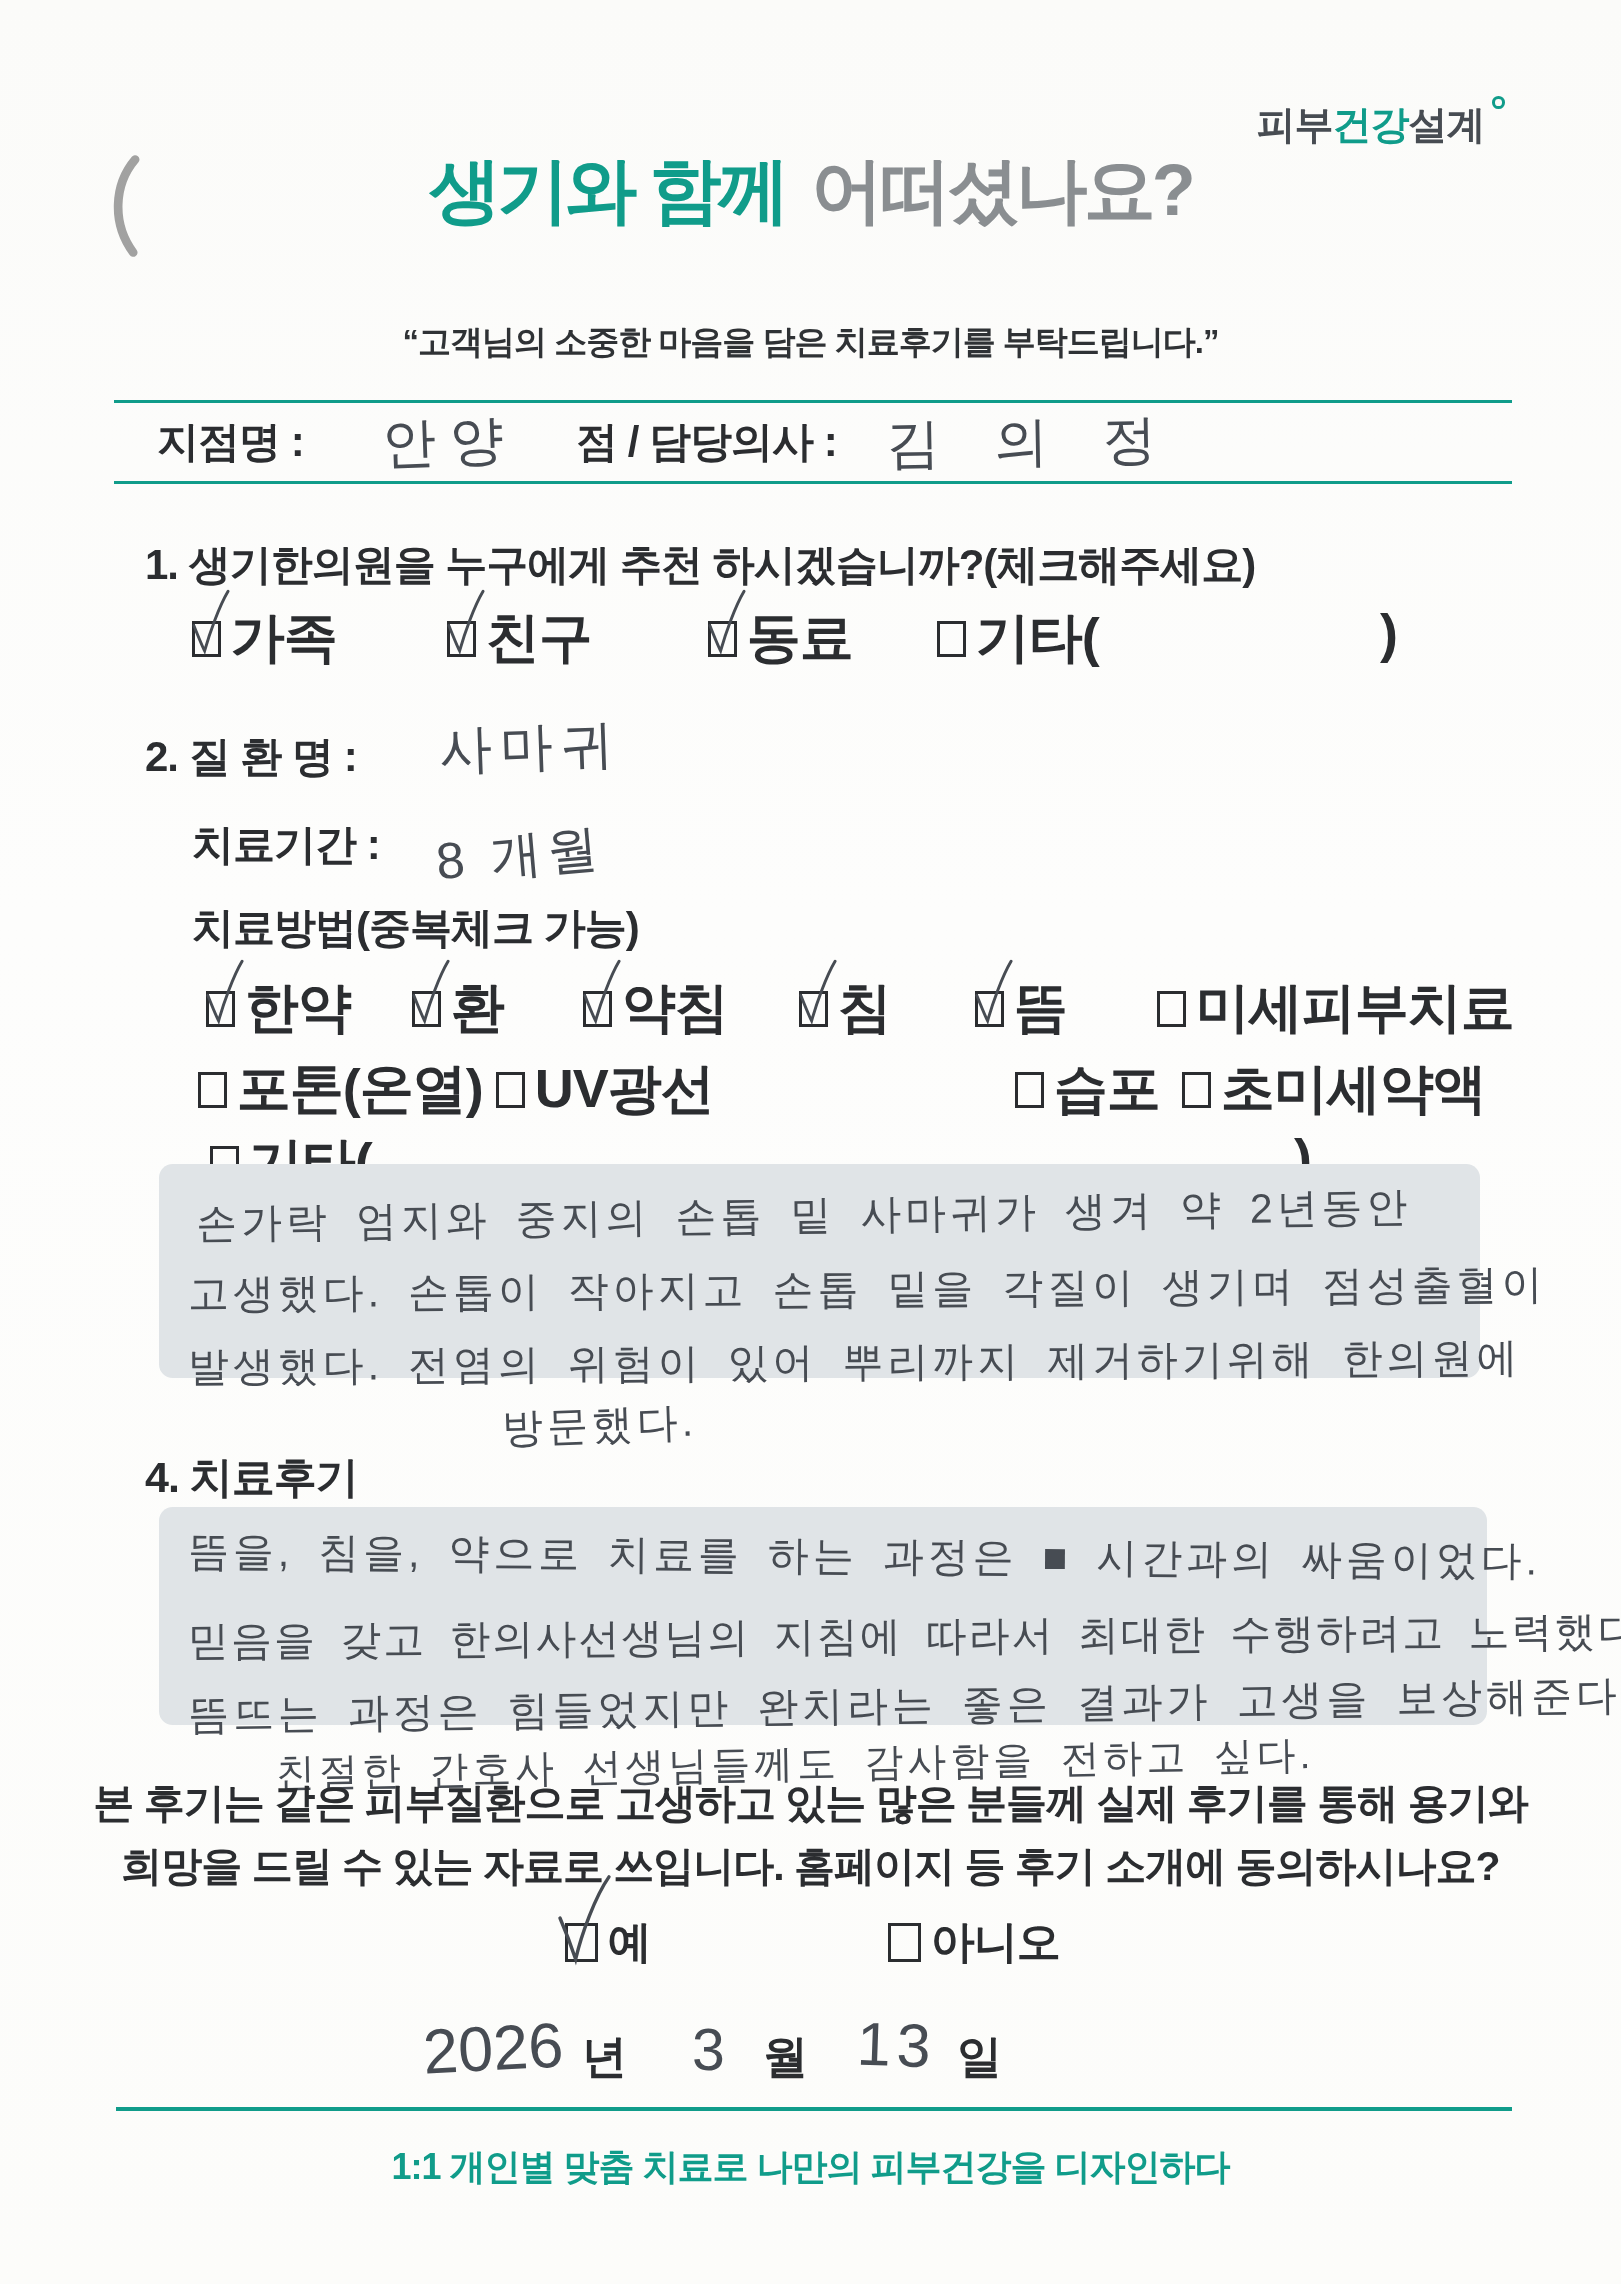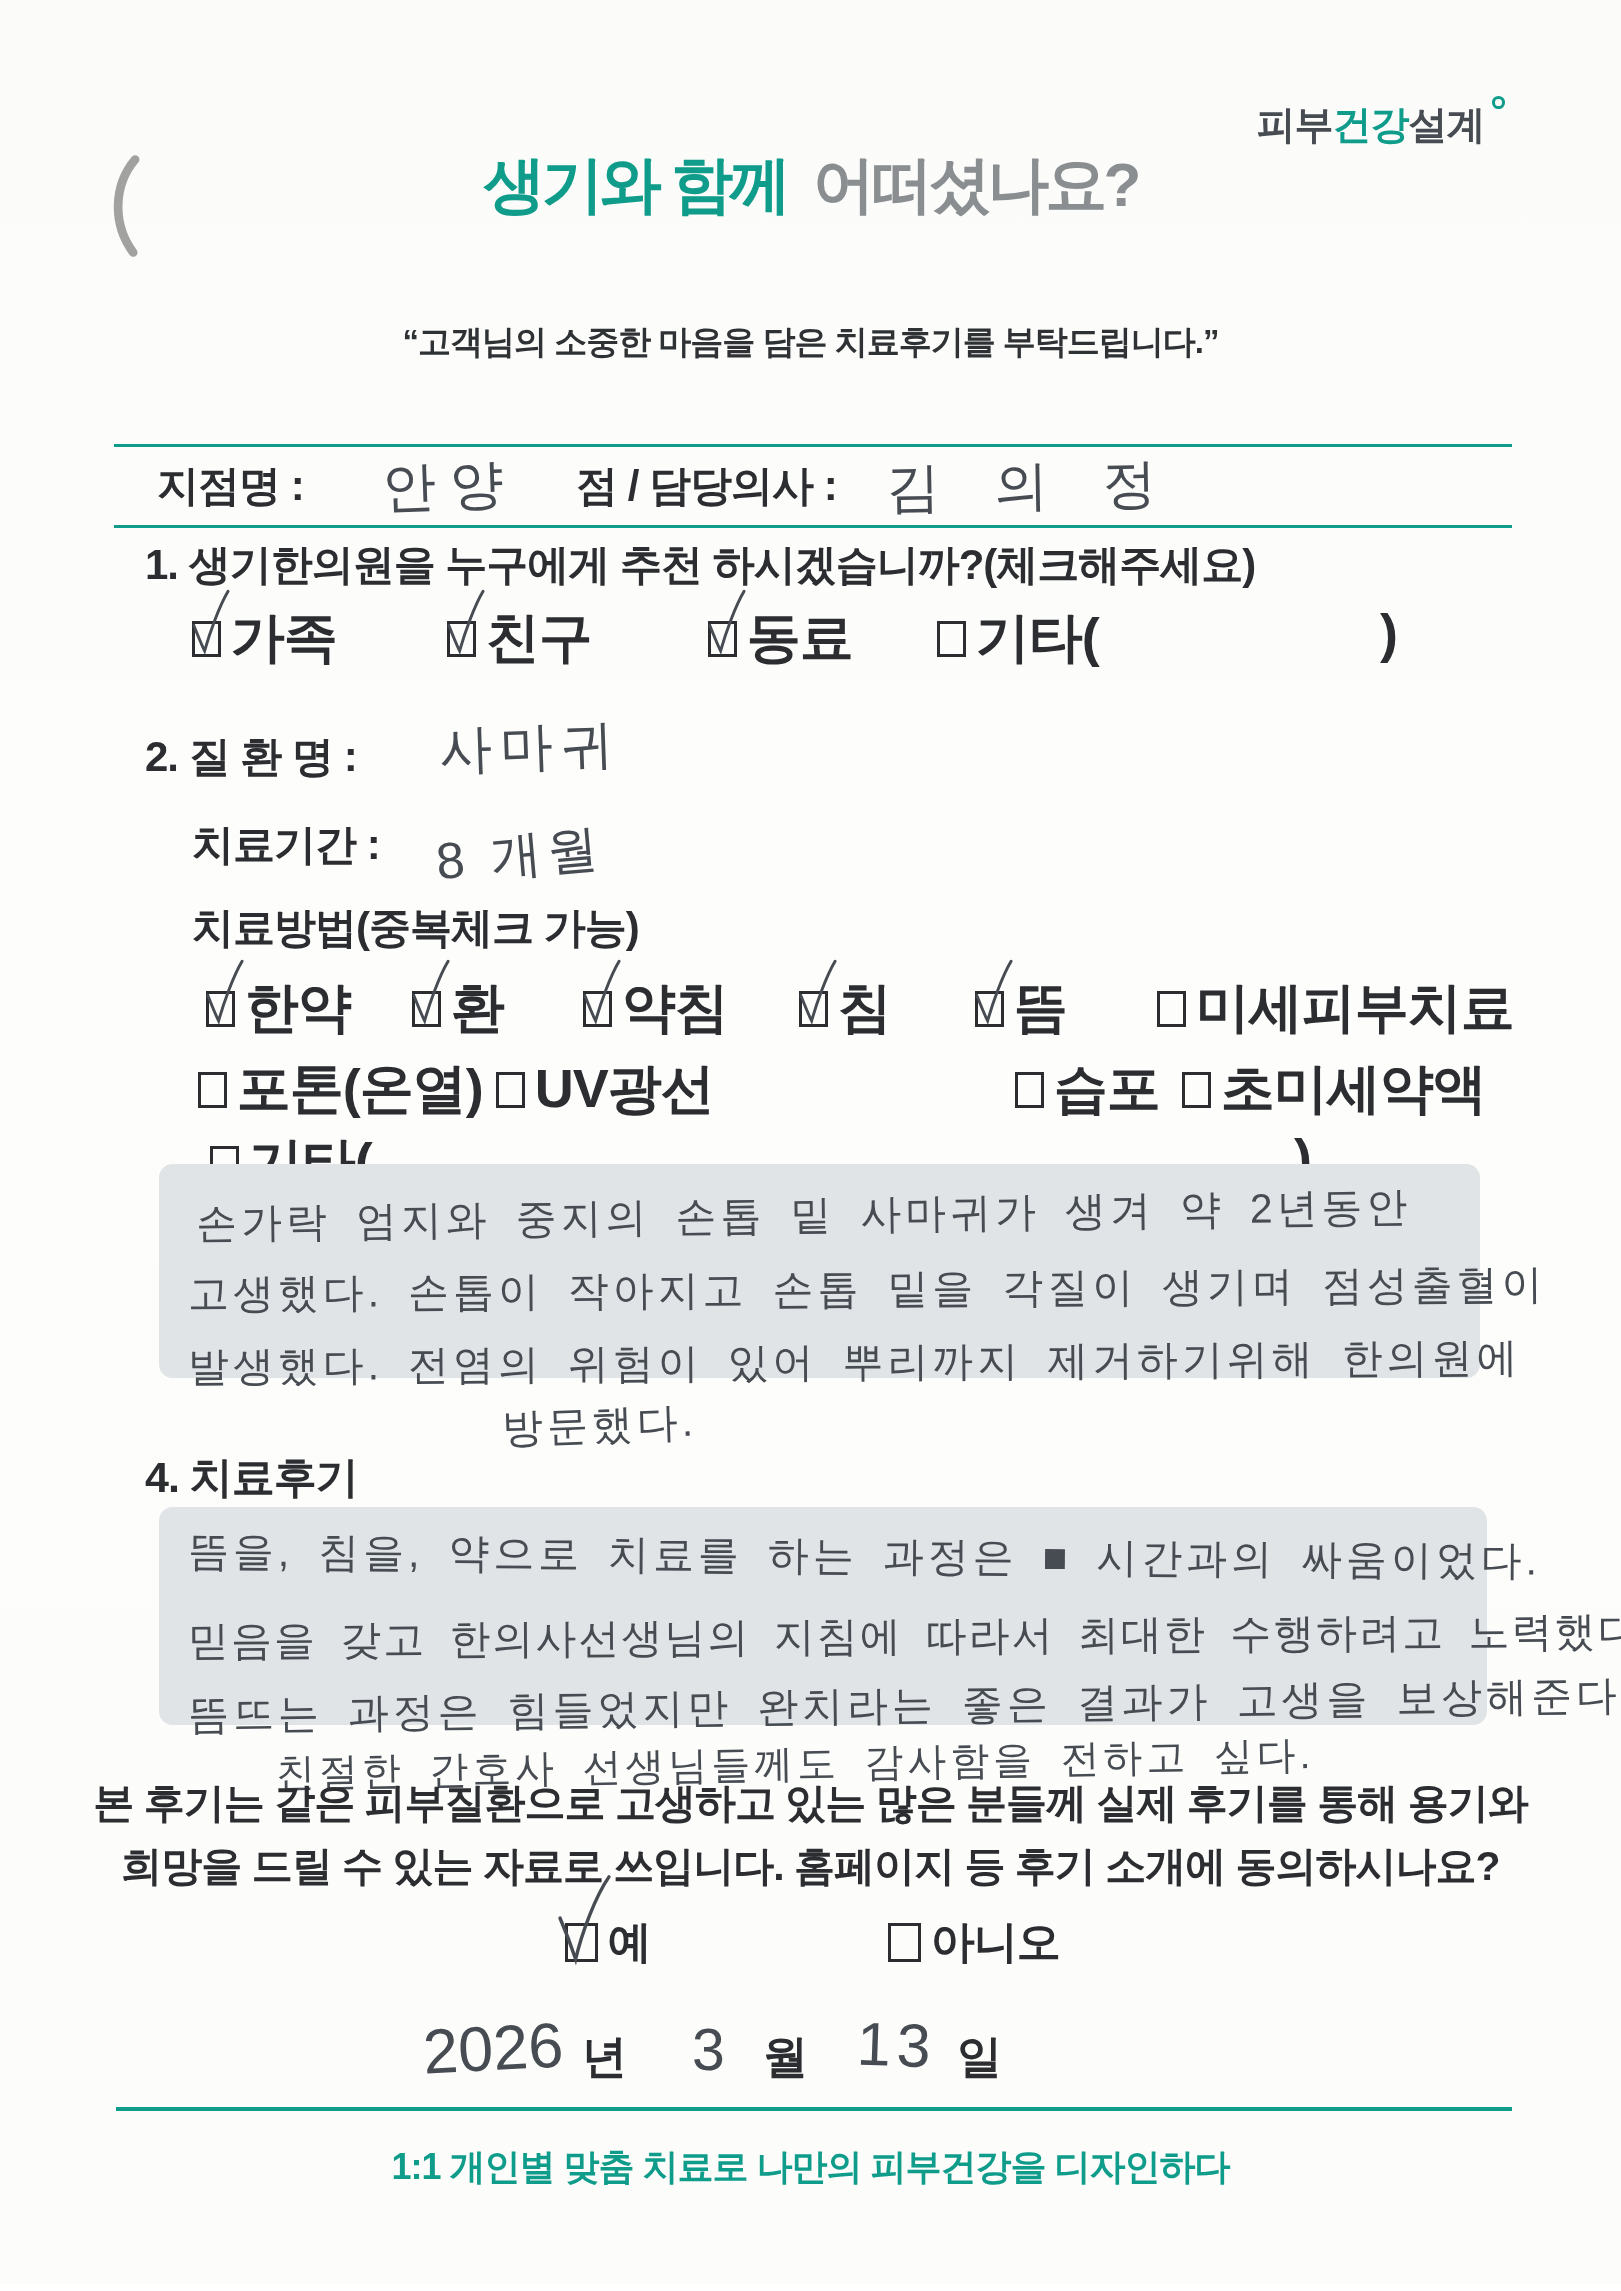--- a/index.html
+++ b/index.html
@@ -15,29 +15,29 @@
   .hand{font-family:cursive,sans-serif;color:var(--pen);font-weight:400;white-space:nowrap;}
 
   
   .logo{top:98px;right:116px;display:flex;align-items:baseline;font-size:39px;letter-spacing:-1px;}
   .logo .lg-plain{color:#474c52;font-weight:700;}
   .logo .lg-accent{color:var(--accent);font-weight:900;}
   .logo .lg-deg{display:inline-block;width:12.7px;height:12.7px;border:3.9px solid var(--accent);
                 border-radius:50%;margin-left:7.8px;transform:translateY(-29px);}
 
   
-  .title{top:143px;font-size:62px;font-weight:900;letter-spacing:-3.9px;white-space:nowrap;}
+  .title{top:143px;font-size:72px;font-weight:900;letter-spacing:-3.9px;white-space:nowrap;}
   .title .t-accent{color:var(--accent);}
   .title .t-rest{color:var(--title_gray);margin-left:25.5px;}
   .subtitle{top:320px;font-size:33px;font-weight:700;color:#2f3235;letter-spacing:-1px;text-align:center;}
 
   
   .header-band{top:400px;left:114px;width:1398px;height:84px;
                border-top:3.9px solid var(--accent);border-bottom:3.9px solid var(--accent);
-               display:flex;align-items:center;padding-left:43px;margin-top:44px;}
+               display:flex;align-items:center;padding-left:43px;}
   .header-band .lbl{font-size:42px;font-weight:800;letter-spacing:-1px;}
   .hv-branch{font-size:54px;margin:0 59px 0 78px;transform:rotate(-2deg);letter-spacing:13.7px;}
   .hv-doctor{font-size:54px;margin-left:49px;transform:rotate(-1deg);letter-spacing:19.6px;}
 
   .q-head{font-size:42px;font-weight:700;letter-spacing:-1px;white-space:nowrap;}
 
   
   .opt{position:absolute;display:flex;align-items:center;gap:9.8px;font-size:54px;font-weight:800;
        color:var(--ink);letter-spacing:-1px;white-space:nowrap;}
   .cb{position:relative;display:inline-block;width:29px;height:36px;border:3.9px solid var(--ink);flex:none;}

